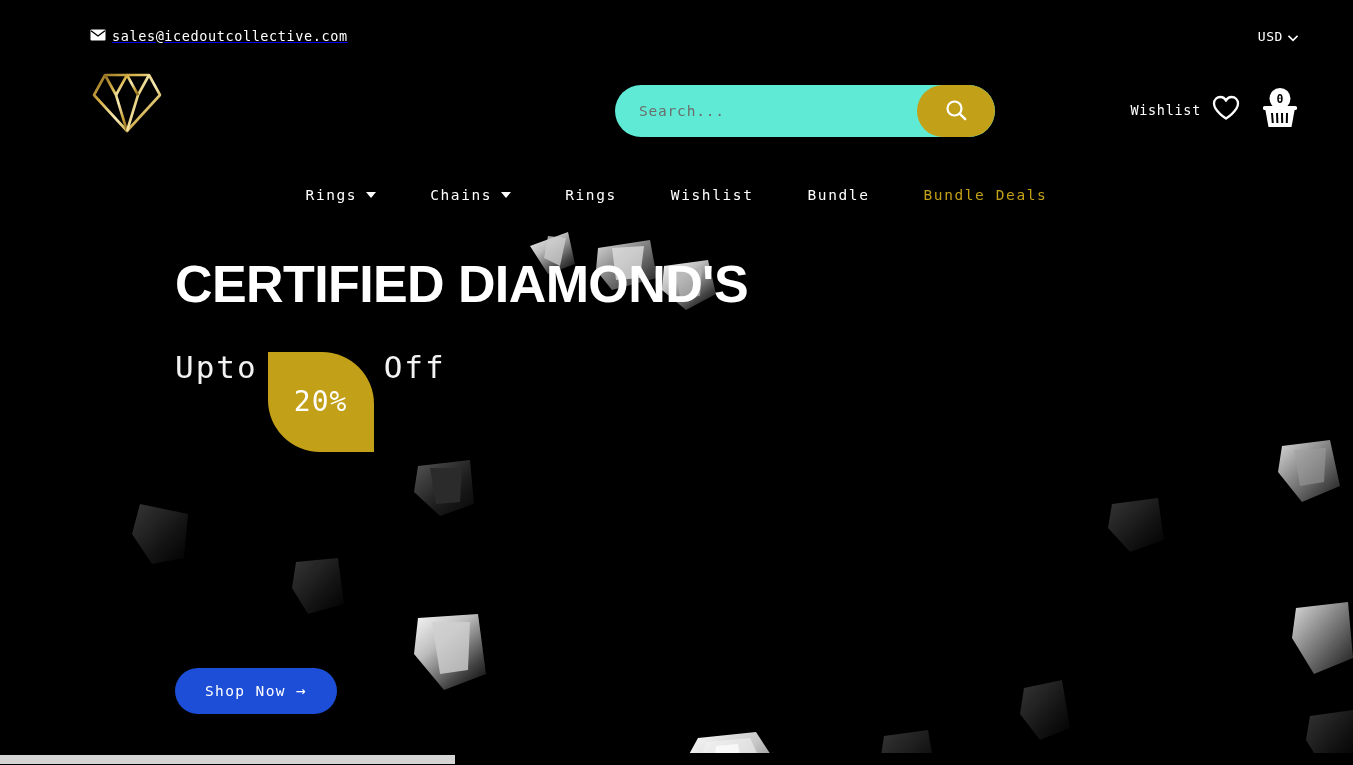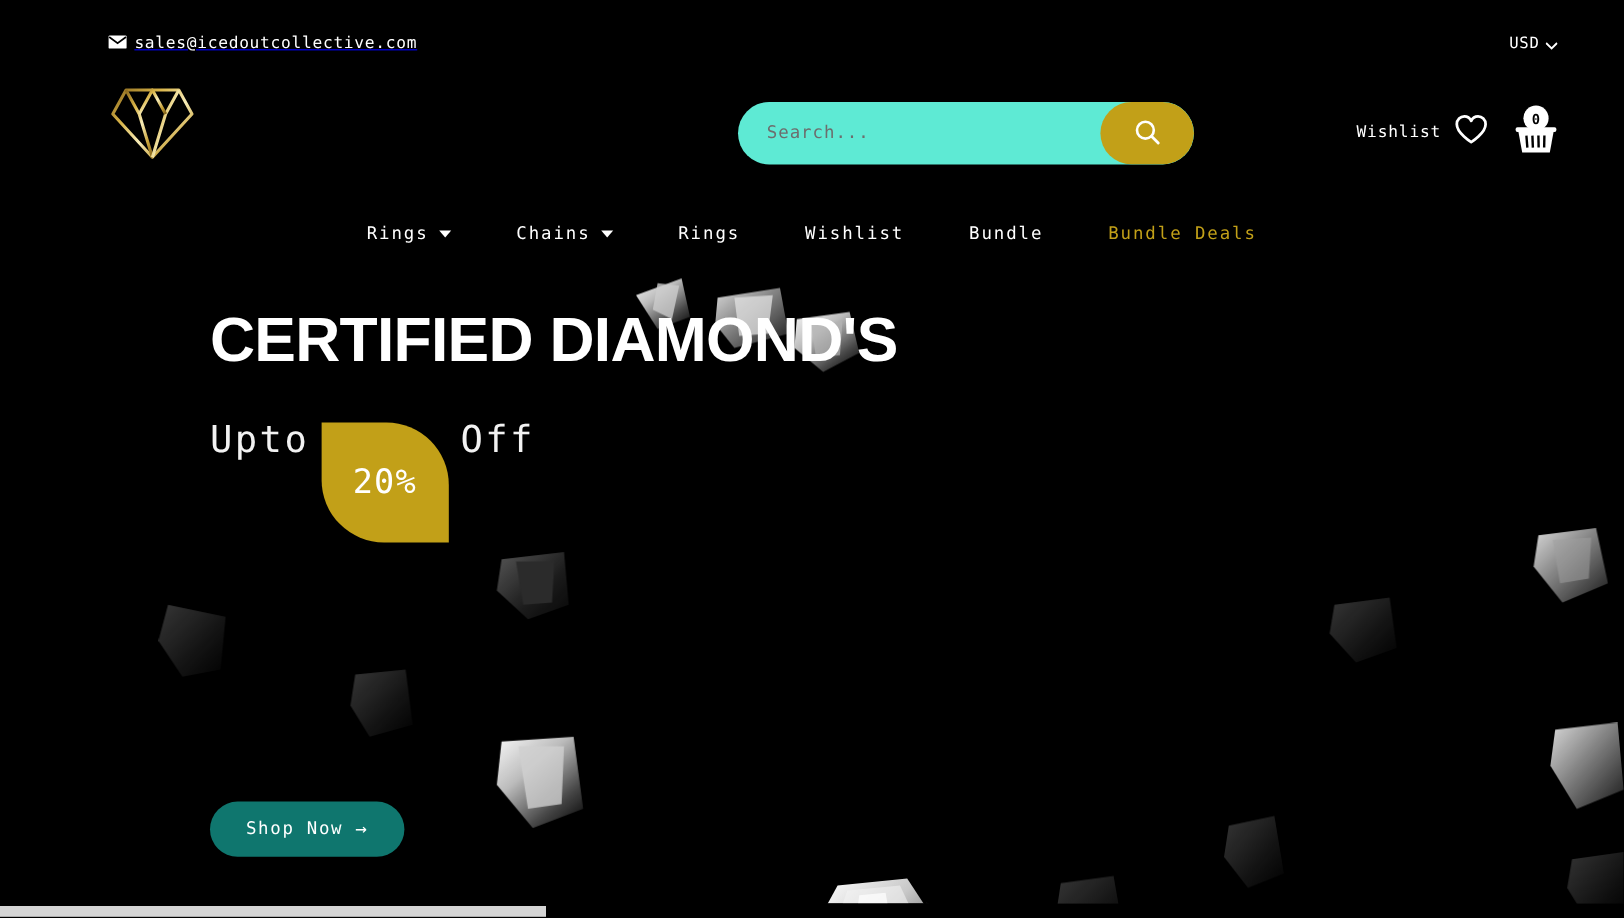--- a/index.html
+++ b/index.html
@@ -186,21 +186,21 @@
   }
   #discount-blob .amt {
     font-family:"DejaVu Sans Mono", monospace;
     font-size:28px; letter-spacing:1px;
     color:#fff; line-height:1;
   }
   #hero-cta {
     position:absolute; left:175px; top:668px;
     display:inline-flex; align-items:center; justify-content:center; gap:10px;
     width:162px; height:46px;
-    background:#0f766e;
+    background:#1d4ed8;
     border:none; outline:none;
     border-radius:23px;
     color:#fff;
     font-family:"DejaVu Sans Mono", monospace;
     font-size:14.5px; letter-spacing:1.4px;
     cursor:pointer;
     text-decoration:none;
   }
   #hero-cta .arrow { font-size:16px; line-height:1; }
 

